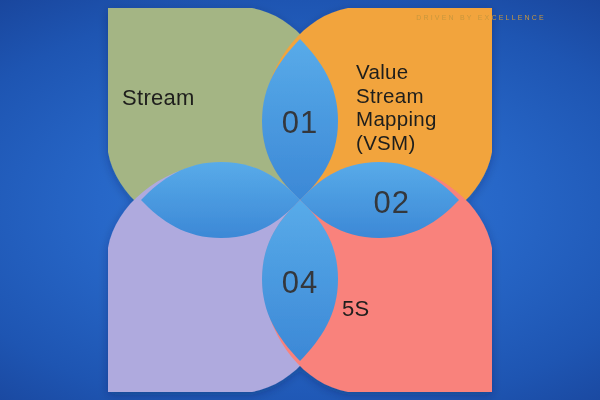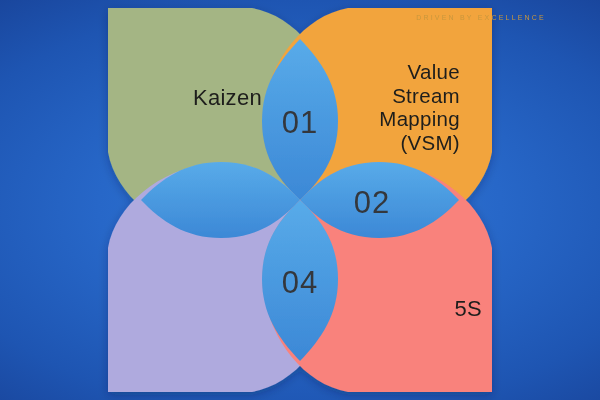--- a/index.html
+++ b/index.html
@@ -12,21 +12,21 @@
       radial-gradient(120% 100% at 50% 52%,
         #3079d6 0%, #2767c8 28%, #1e55b2 52%, #173f93 74%, #112f7a 90%, #0f2a6e 100%);
   }
   .diagram-svg{position:absolute;left:0;top:0;}
   .label{
     position:absolute;
     color:#1e1e1c;
     font-size:22px;
     font-weight:500;
     line-height:1.15;
-    text-align:right;
+    text-align:left;
     letter-spacing:0.3px;
   }
   .label-vsm{font-size:20.5px;line-height:23.5px;}
   .num{
     position:absolute;
     width:60px;
     text-align:center;
     color:#34373c;
     font-size:31px;
     font-weight:500;
@@ -84,25 +84,25 @@
                C282,183 262,160 262,121 C262,86 278,62 300,39 Z"></path>
       <path fill="url(#lensGrad)" d="M459,200 C438,222 414,238 379,238 C340,238 317,218 300,200
                C317,182 340,162 379,162 C414,162 438,178 459,200 Z"></path>
       <path fill="url(#lensGrad)" d="M300,200 C318,217 338,240 338,279 C338,314 322,338 300,361
                C278,338 262,314 262,279 C262,240 282,217 300,200 Z"></path>
       <path fill="url(#lensGrad)" d="M141,200 C162,222 186,238 221,238 C260,238 283,218 300,200
                C283,182 260,162 221,162 C186,162 162,178 141,200 Z"></path>
     </g>
   </svg>
 
-  <div class="label" style="left:122px;top:85px;width:140px;">Kaizen</div>
+  <div class="label" style="left:122px;top:85px;width:140px;">Stream</div>
   <div class="label label-vsm" style="left:356px;top:60px;width:104px;">Value Stream Mapping (VSM)</div>
   <div class="label" style="left:342px;top:296px;width:140px;">5S</div>
 
   <div class="num" style="left:270px;top:107px;">01</div>
-  <div class="num" style="left:342px;top:187px;">02</div>
+  <div class="num" style="left:350px;top:187px;text-align:right;">02</div>
   <div class="num" style="left:270px;top:267px;">04</div>
 
   <div class="logo">
     <div class="logo-tagline">DRIVEN BY EXCELLENCE</div>
   </div>
 
 </div>
 
 </body></html>

